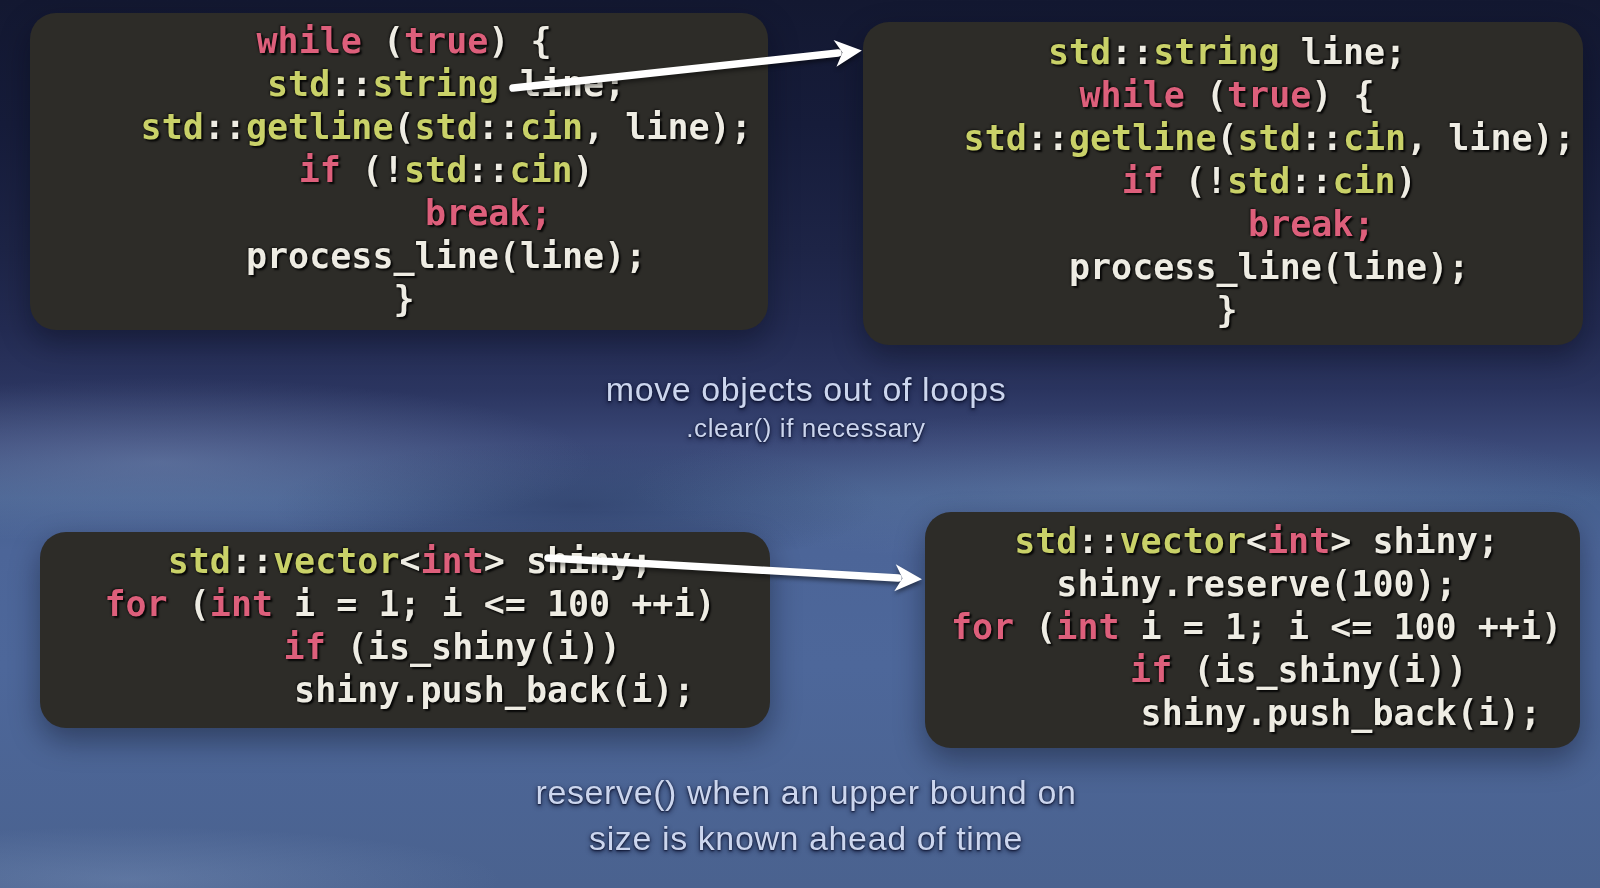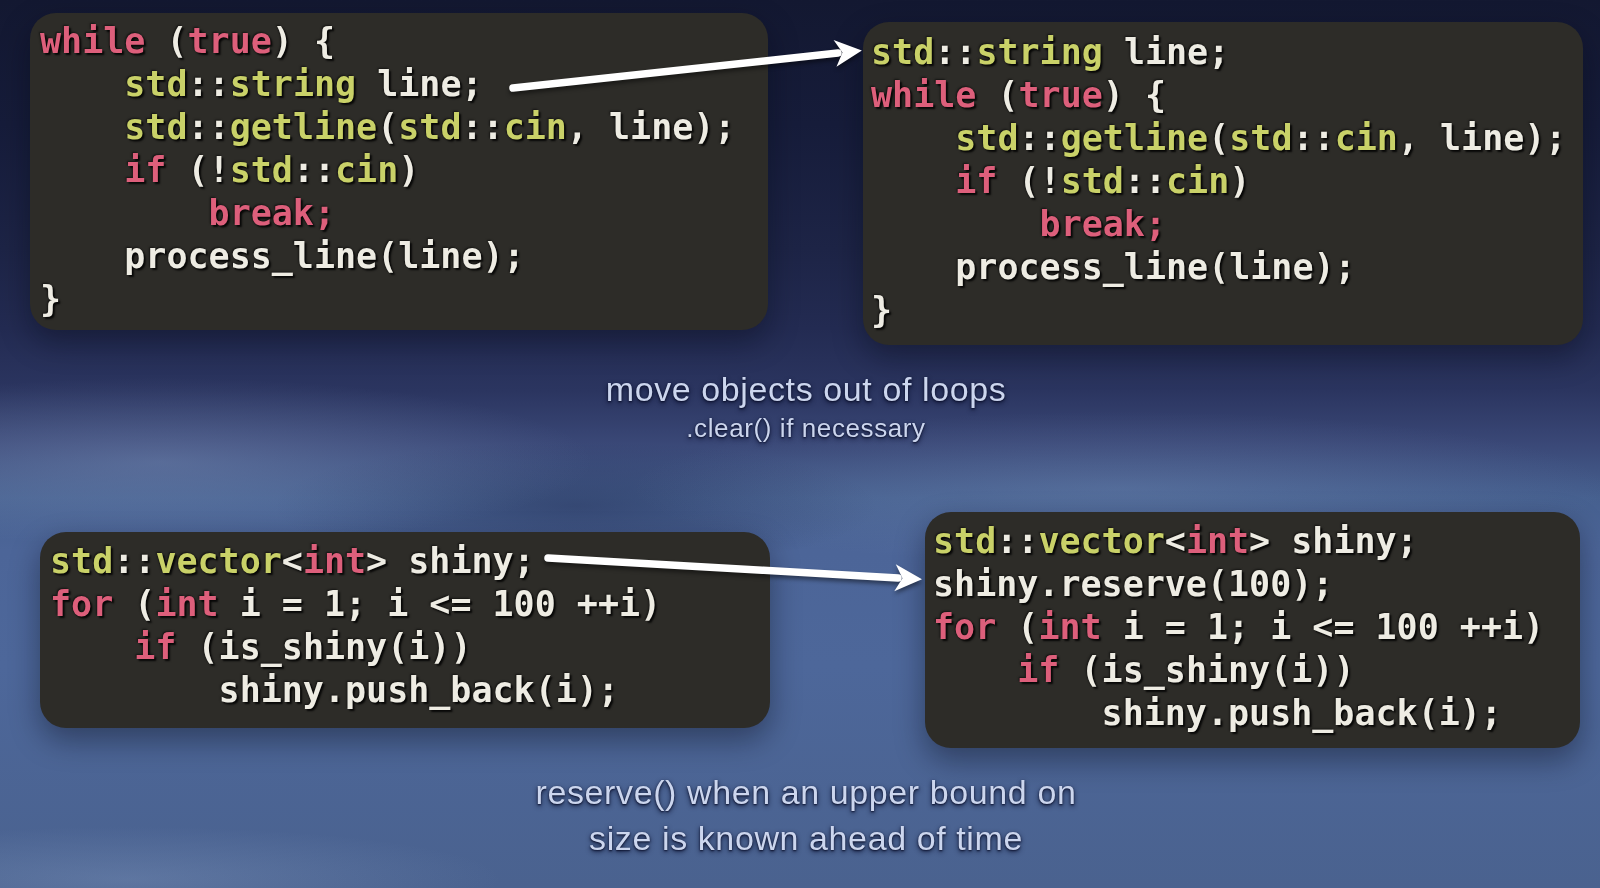--- a/index.html
+++ b/index.html
@@ -38,21 +38,21 @@
     border-radius: 26px;
     font-family: "DejaVu Sans Mono", "Liberation Mono", monospace;
     font-weight: 700;
     font-size: 35px;
     line-height: 43px;
     color: var(--c-plain);
     white-space: pre;
     box-shadow: 0 12px 30px rgba(4, 7, 20, 0.40);
     text-shadow: 2px 2px 2px rgba(0,0,0,0.85), -1px -1px 2px rgba(0,0,0,0.55);
   }
-  .code-line { white-space: pre; }
+  .code-line { white-space: pre; text-align: center; }
   .tok-kw { color: var(--c-keyword); }
   .tok-ty { color: var(--c-type); }
   .tok-pl { color: var(--c-plain); }
 
   #block-loop-before   { left: 30px;  top: 13px;  width: 738px; height: 317px; padding: 7px 0 0 10px; }
   #block-loop-after    { left: 863px; top: 22px;  width: 720px; height: 323px; padding: 9px 0 0 8px; }
   #block-vector-before { left: 40px;  top: 532px; width: 730px; height: 196px; padding: 8px 0 0 10px; }
   #block-vector-after  { left: 925px; top: 512px; width: 655px; height: 236px; padding: 8px 0 0 8px; }
 
   .arrows {

